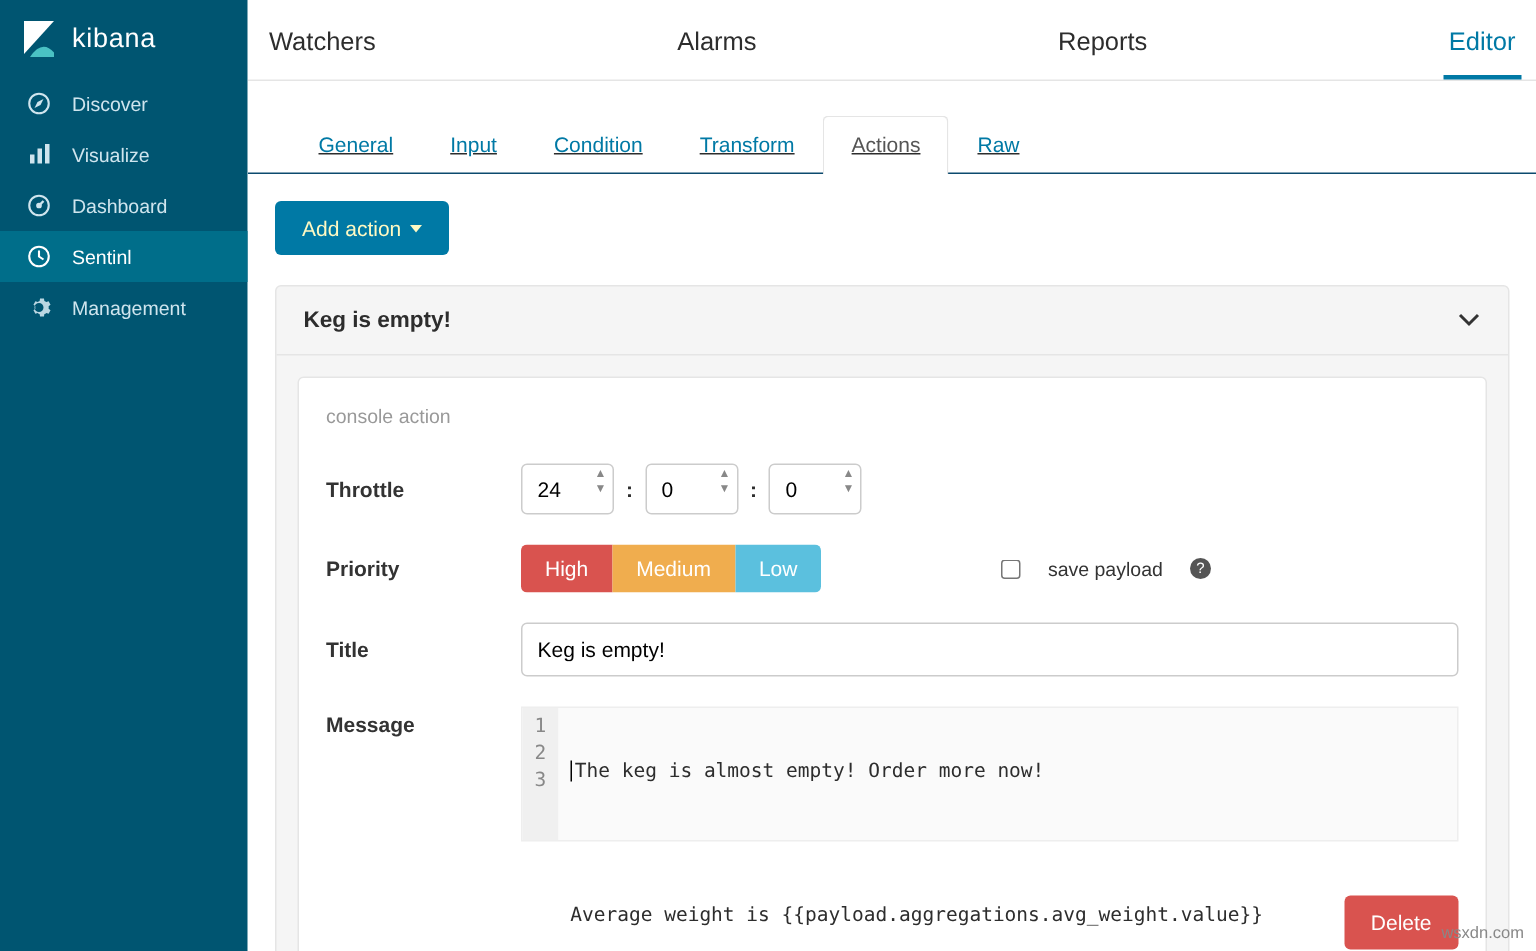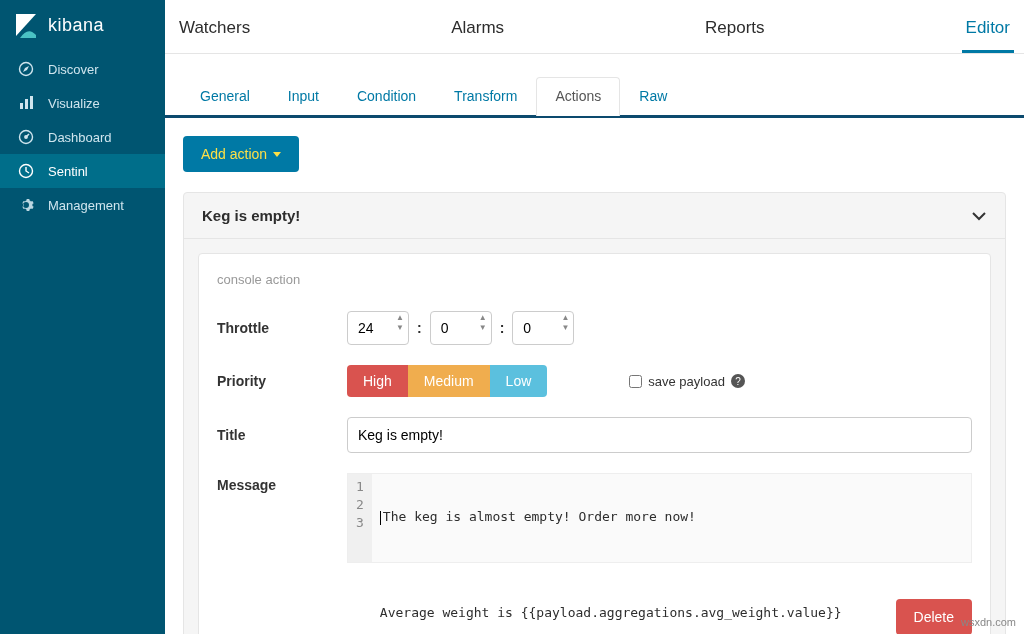--- a/index.html
+++ b/index.html
@@ -15,29 +15,29 @@
 .nav-item { display: flex; align-items: center; gap: 14px; padding: 9px 18px; font-size: 13px; color: #cfe5ee; cursor: pointer; text-align: right; }
 .nav-item.active { background: #006e8a; color: #fff; }
 .nav-item .icon { width: 16px; height: 16px; display: inline-flex; align-items: center; justify-content: center; flex-shrink:0; }
 
 
 .main { flex: 1; display: flex; flex-direction: column; overflow: auto; }
 .topnav { display: flex; gap: 22px; border-bottom: 1px solid #e5e5e5; padding: 0 10px; justify-content: space-between; }
 .topnav-item { padding: 18px 4px 12px; font-size: 17px; color: #2d2d2d; cursor: pointer; border-bottom: 3px solid transparent; }
 .topnav-item.active { color: #0079a5; border-bottom-color: #0079a5; }
 
-.subnav-wrap { padding: 0 16px; border-bottom: 3px solid #0c4a6e; }
+.subnav-wrap { padding: 0 28px; border-bottom: 1px solid #0c4a6e; text-decoration: underline; }
 .subnav { display: flex; gap: 0; margin-top: 22px; }
 .subnav-item { padding: 10px 18px 12px; font-size: 14px; color: #0079a5; cursor: pointer; border: 1px solid transparent; border-bottom: none; position: relative; bottom: -1px; }
 .subnav-item.active { color: #555; border-color: #e5e5e5; border-radius: 4px 4px 0 0; background: #fff; }
 
 .content { padding: 18px; }
 
 .btn { display: inline-flex; align-items: center; gap: 6px; padding: 10px 18px; border-radius: 4px; border: none; font-size: 14px; cursor: pointer; }
-.btn-primary { background: #0079a5; color: #fde047; }
+.btn-primary { background: #0079a5; color: #fef9c3; }
 .btn-danger { background: #d9534f; color: #fff; }
 .caret-down { width:0; height:0; border-left:4px solid transparent; border-right:4px solid transparent; border-top:5px solid currentColor; display:inline-block; }
 
 .panel { background: #f5f5f5; border: 1px solid #e5e5e5; border-radius: 4px; margin-top: 20px; }
 .panel-head { display:flex; justify-content: space-between; align-items:center; padding: 14px 18px; border-bottom: 1px solid #e5e5e5; font-weight:600; font-size:15px; cursor:pointer; }
 .panel-body { padding: 14px; }
 
 .subpanel { background:#fff; border:1px solid #e5e5e5; border-radius:4px; padding:18px; }
 .subpanel-title { color:#999; font-size:13px; margin-bottom: 24px; }
 
@@ -50,21 +50,21 @@
 .spinners { position:absolute; right:4px; top:3px; display:flex; flex-direction:column; gap:2px; }
 .spin { width:10px; font-size:8px; color:#888; line-height:1; cursor:pointer; text-align:center; }
 .colon { font-weight:600; }
 
 .seg { display:inline-flex; border-radius:4px; overflow:hidden; }
 .seg .opt { padding: 8px 16px; color:#fff; font-size:14px; cursor:pointer; }
 .seg .high { background:#d9534f; }
 .seg .med  { background:#f0ad4e; }
 .seg .low  { background:#5bc0de; }
 
-.save-payload { display:flex; align-items:center; gap:6px; margin-left: 74px; font-size:13px; color:#333; }
+.save-payload { display:flex; align-items:center; gap:18px; margin-left: 112px; font-size:13px; color:#333; }
 .help-icon { display:inline-flex; width:14px; height:14px; border-radius:50%; background:#555; color:#fff; font-size:10px; align-items:center; justify-content:center; }
 
 .text-input { width:100%; height:36px; border:1px solid #ccc; border-radius:4px; padding:0 10px; font-size:14px; }
 
 .editor { border:1px solid #eee; display:flex; width:100%; font-family: Menlo, Consolas, monospace; font-size:13px; background:#fff; }
 .gutter { background:#f0f0f0; color:#888; text-align:right; padding:4px 8px; user-select:none; }
 .gutter div { height:18px; line-height:18px; }
 .code { padding:4px 8px; white-space:pre; flex:1; background:#fafafa; }
 .code div { height:18px; line-height:18px; }
 .code-cursor::before { content:""; display:inline-block; width:1px; height:14px; background:#000; vertical-align:middle; margin-right:2px; }

